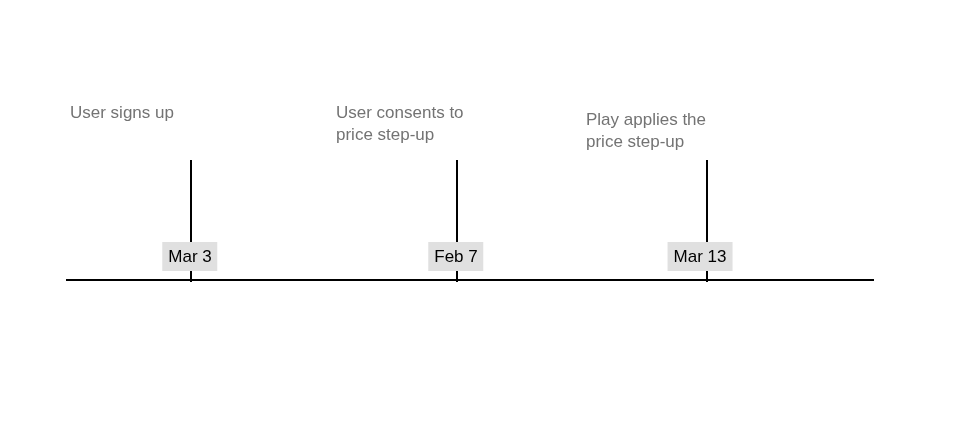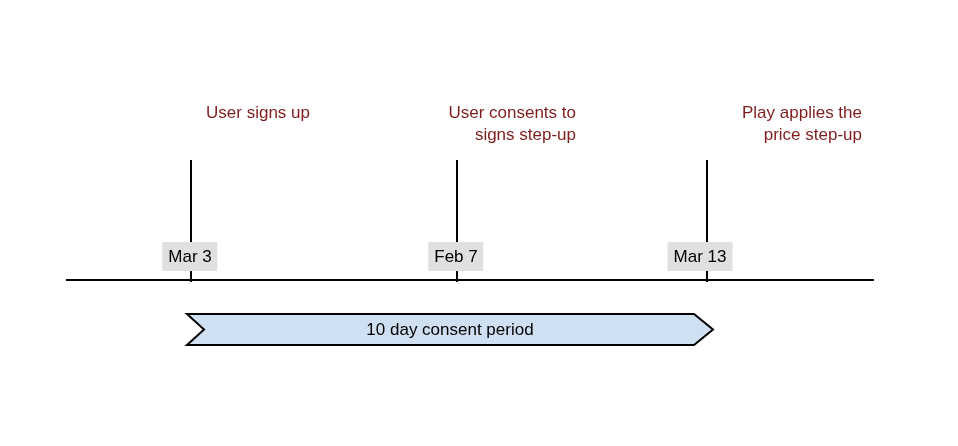--- a/index.html
+++ b/index.html
@@ -37,24 +37,24 @@
     height: 122px;
     border-left: 2px solid #000000;
   }
 
   
   .event-caption {
     position: absolute;
     top: 102px;
     width: 240px;
     margin-left: -120px;
-    text-align: right;
+    text-align: left;
     font-size: 17px;
     line-height: 22px;
-    color: #7f1d1d;
+    color: #737373;
     white-space: pre-line;
   }
 
   
   .date-chip {
     position: absolute;
     top: 242px;
     transform: translateX(-50%);
     background: #e0e0e0;
     color: #000000;
@@ -97,29 +97,23 @@
 
 <div id="canvas">
 
   <div class="axis-line"></div>
 
   <div class="event-caption" style="left:190px;">User signs up</div>
   <div class="tick" style="left:190px;"></div>
   <div class="date-chip" style="left:190px;">Mar 3</div>
 
   <div class="event-caption" style="left:456px;">User consents to
-signs step-up</div>
+price step-up</div>
   <div class="tick" style="left:456px;"></div>
   <div class="date-chip" style="left:456px;">Feb 7</div>
 
-  <div class="event-caption" style="left:742px;">Play applies the
+  <div class="event-caption" style="left:706px;margin-top:7px;">Play applies the
 price step-up</div>
   <div class="tick" style="left:706px;"></div>
   <div class="date-chip" style="left:700px;">Mar 13</div>
 
-  <div class="period-banner">
-    <svg viewBox="0 0 528 33" preserveAspectRatio="none">
-      <polygon points="1,1 508,1 527,16.5 508,32 1,32 18,16.5" fill="#cfe0f2" stroke="#000000" stroke-width="2" stroke-linejoin="miter"></polygon>
-    </svg>
-    <div class="period-label">10 day consent period</div>
-  </div>
 
 </div>
 
 </body></html>

